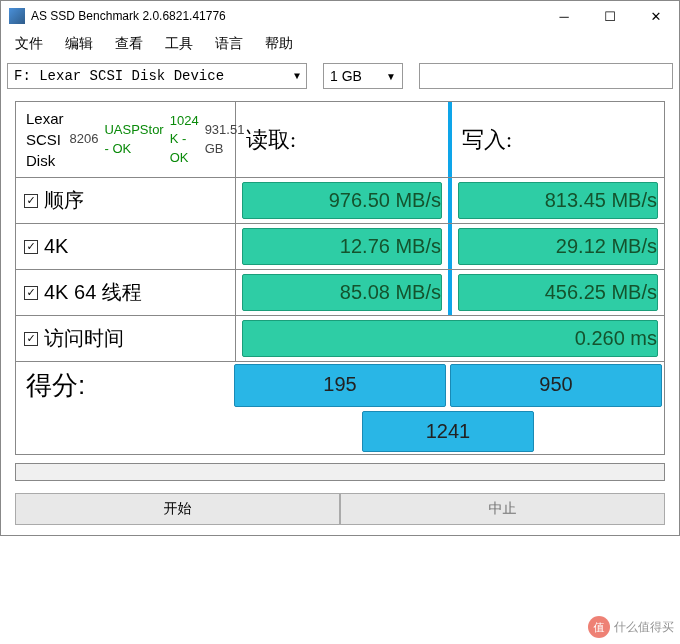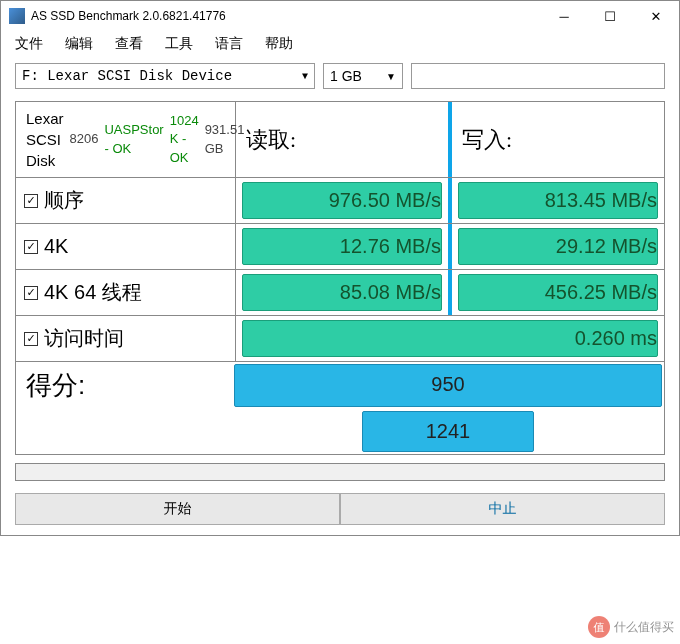--- a/index.html
+++ b/index.html
@@ -5,21 +5,21 @@
 * { box-sizing: border-box; margin: 0; padding: 0; }
 body { font-family: "Microsoft YaHei", "SimSun", sans-serif; background: #fff; width: 680px; height: 644px; position: relative; }
 .window { border: 1px solid #888; background: #fff; position: absolute; top: 0; left: 0; right: 0; }
 .titlebar { display: flex; align-items: center; height: 30px; background: #fff; padding: 0 0 0 8px; }
 .titlebar-icon { width: 16px; height: 16px; background: linear-gradient(135deg, #4a90d9, #2e5c8a); margin-right: 6px; }
 .titlebar-text { font-size: 12px; flex: 1; font-family: "Segoe UI", sans-serif; }
 .win-controls { display: flex; }
 .win-btn { width: 46px; height: 30px; display: flex; align-items: center; justify-content: center; font-size: 13px; font-family: "Segoe UI Symbol", sans-serif; }
 .menubar { display: flex; padding: 4px 14px; gap: 22px; font-size: 14px; }
 .menu-item { cursor: default; }
-.toolbar { display: flex; padding: 6px 14px; gap: 8px; align-items: center; }
+.toolbar { display: flex; padding: 6px 6px; gap: 16px; align-items: center; }
 .dropdown { border: 1px solid #999; background: #fff; height: 26px; display: flex; align-items: center; justify-content: space-between; padding: 0 6px; font-family: "Courier New", monospace; font-size: 14px; }
 .dropdown.drive { width: 300px; }
 .dropdown.size { width: 80px; font-family: "Segoe UI", sans-serif; }
 .dropdown-arrow { font-size: 10px; }
 .toolbar-input { flex: 1; border: 1px solid #999; height: 26px; }
 .content { border: 1px solid #888; margin: 6px 14px; }
 .row { display: flex; border-bottom: 1px solid #888; }
 .row:last-child { border-bottom: none; }
 .cell-label { width: 220px; border-right: 1px solid #888; padding: 6px 8px; display: flex; align-items: center; gap: 6px; }
 .cell-col { flex: 1; border-right: 4px solid #0ea5e9; display: flex; align-items: center; justify-content: flex-start; padding: 6px 10px; }
@@ -33,21 +33,21 @@
 .checkbox { width: 14px; height: 14px; border: 1px solid #333; display: inline-flex; align-items: center; justify-content: center; font-size: 11px; line-height: 1; }
 .result-box { background: #2ecda5; border: 1px solid #1a9e7a; color: #14532d; font-size: 20px; padding: 6px 0; text-align: right; width: 100%; margin: 2px; border-radius: 2px; }
 .score-label { width: 216px; font-size: 26px; padding: 6px 10px; }
 .score-box { background: #29b6e6; border: 1px solid #1a8ab5; color: #222; font-size: 20px; padding: 8px 0; text-align: center; border-radius: 2px; margin: 2px; }
 .score-read, .score-write { flex: 1; }
 .score-total { width: 172px; margin-left: auto; margin-right: auto; }
 .score-total-wrap { width: 100%; display: flex; justify-content: center; padding-left: 216px; }
 .progress { height: 18px; border: 1px solid #888; margin: 8px 14px; background: #f0f0f0; }
 .buttons { display: flex; padding: 4px 14px 10px; }
 .btn { flex: 1; border: 1px solid #aaa; background: #e8e8e8; padding: 6px 0; text-align: center; font-size: 14px; }
-.btn.disabled { color: #0369a1; }
+.btn.disabled { color: #737373; }
 .watermark { position: absolute; bottom: 6px; right: 6px; display: flex; align-items: center; gap: 4px; opacity: 0.7; font-size: 12px; color: #666; }
 .watermark-ico { width: 22px; height: 22px; border-radius: 50%; background: #e74c3c; color: #fff; display: flex; align-items: center; justify-content: center; font-size: 11px; }
 .data-row .cell-label { padding: 4px 8px; }
 .data-row .cell-col { padding: 2px 4px; }
 </style>
 </head>
 <body>
 
 <div class="window">
   <div class="titlebar">
@@ -142,20 +142,21 @@
         <span class="checkbox">✓</span>
         <span class="test-label">访问时间</span>
       </div>
       <div class="cell-col">
           <div class="result-box">0.260 ms</div>
         </div>
     </div>
 
     <div class="row" style="flex-wrap:wrap;">
       <div class="score-label">得分:</div>
+      <div class="score-box score-read">195</div>
       <div class="score-box score-write">950</div>
       <div class="score-total-wrap">
         <div class="score-box score-total">1241</div>
       </div>
     </div>
   </div>
 
   <div class="progress"></div>
 
   <div class="buttons">

